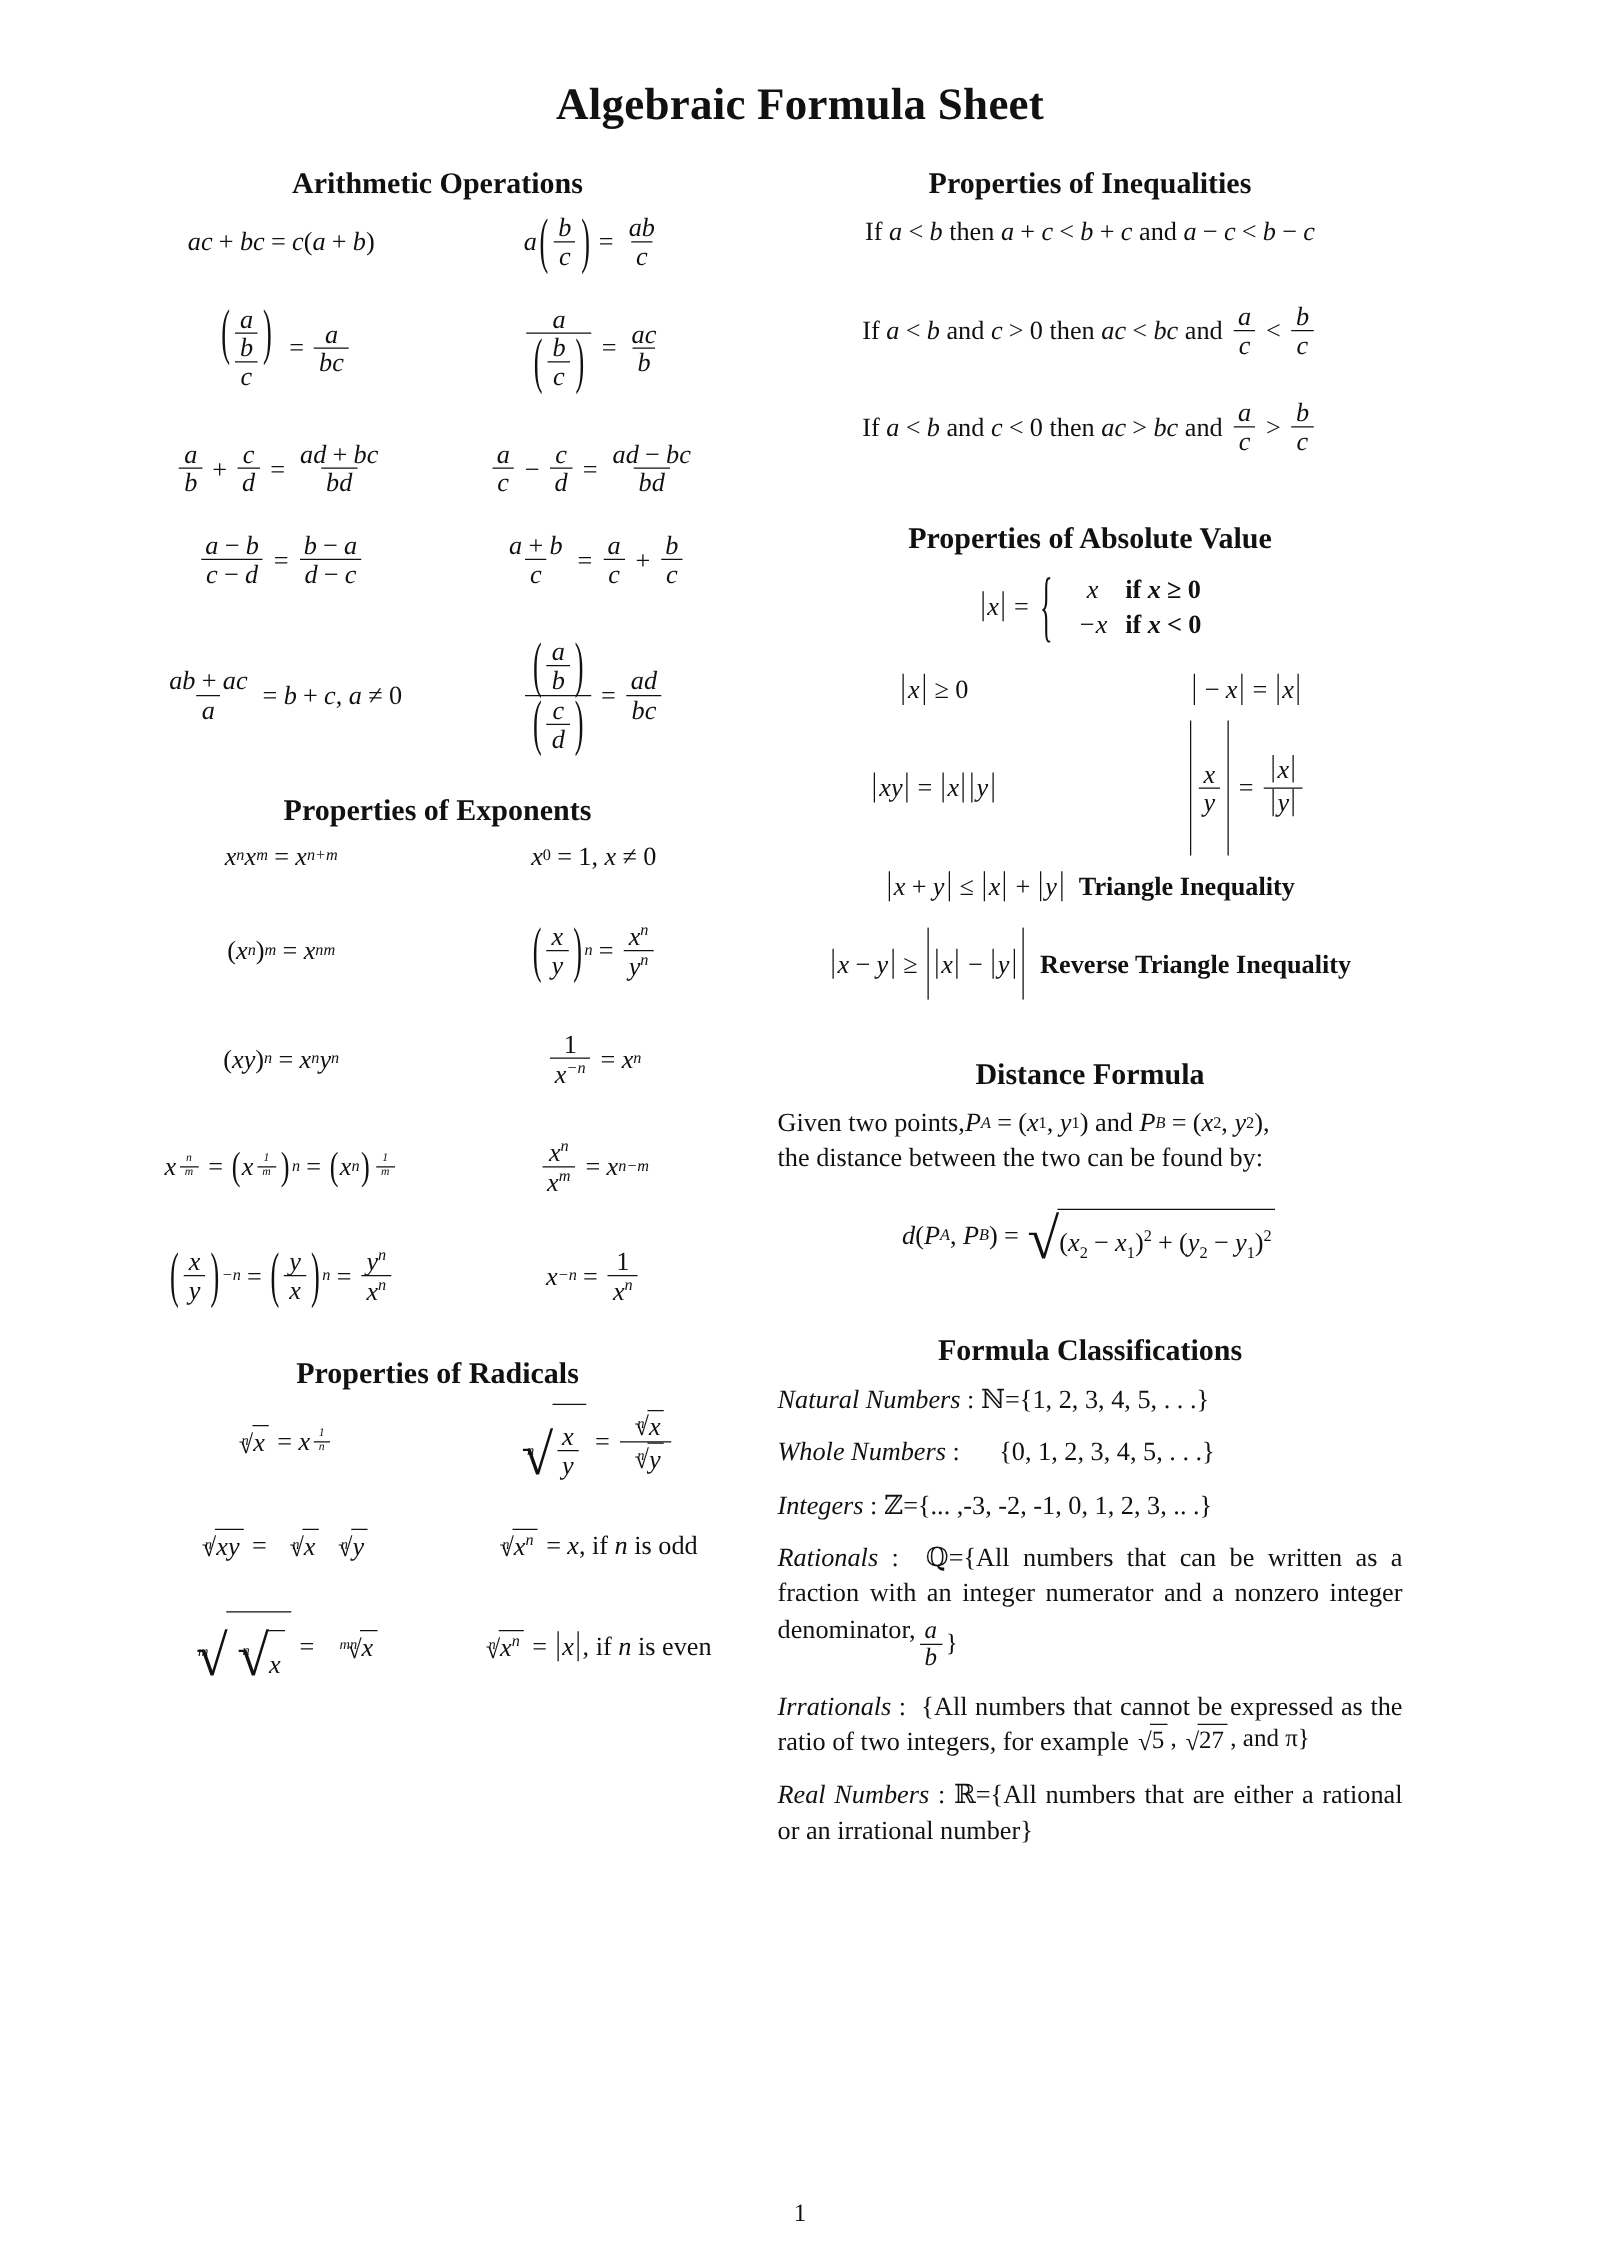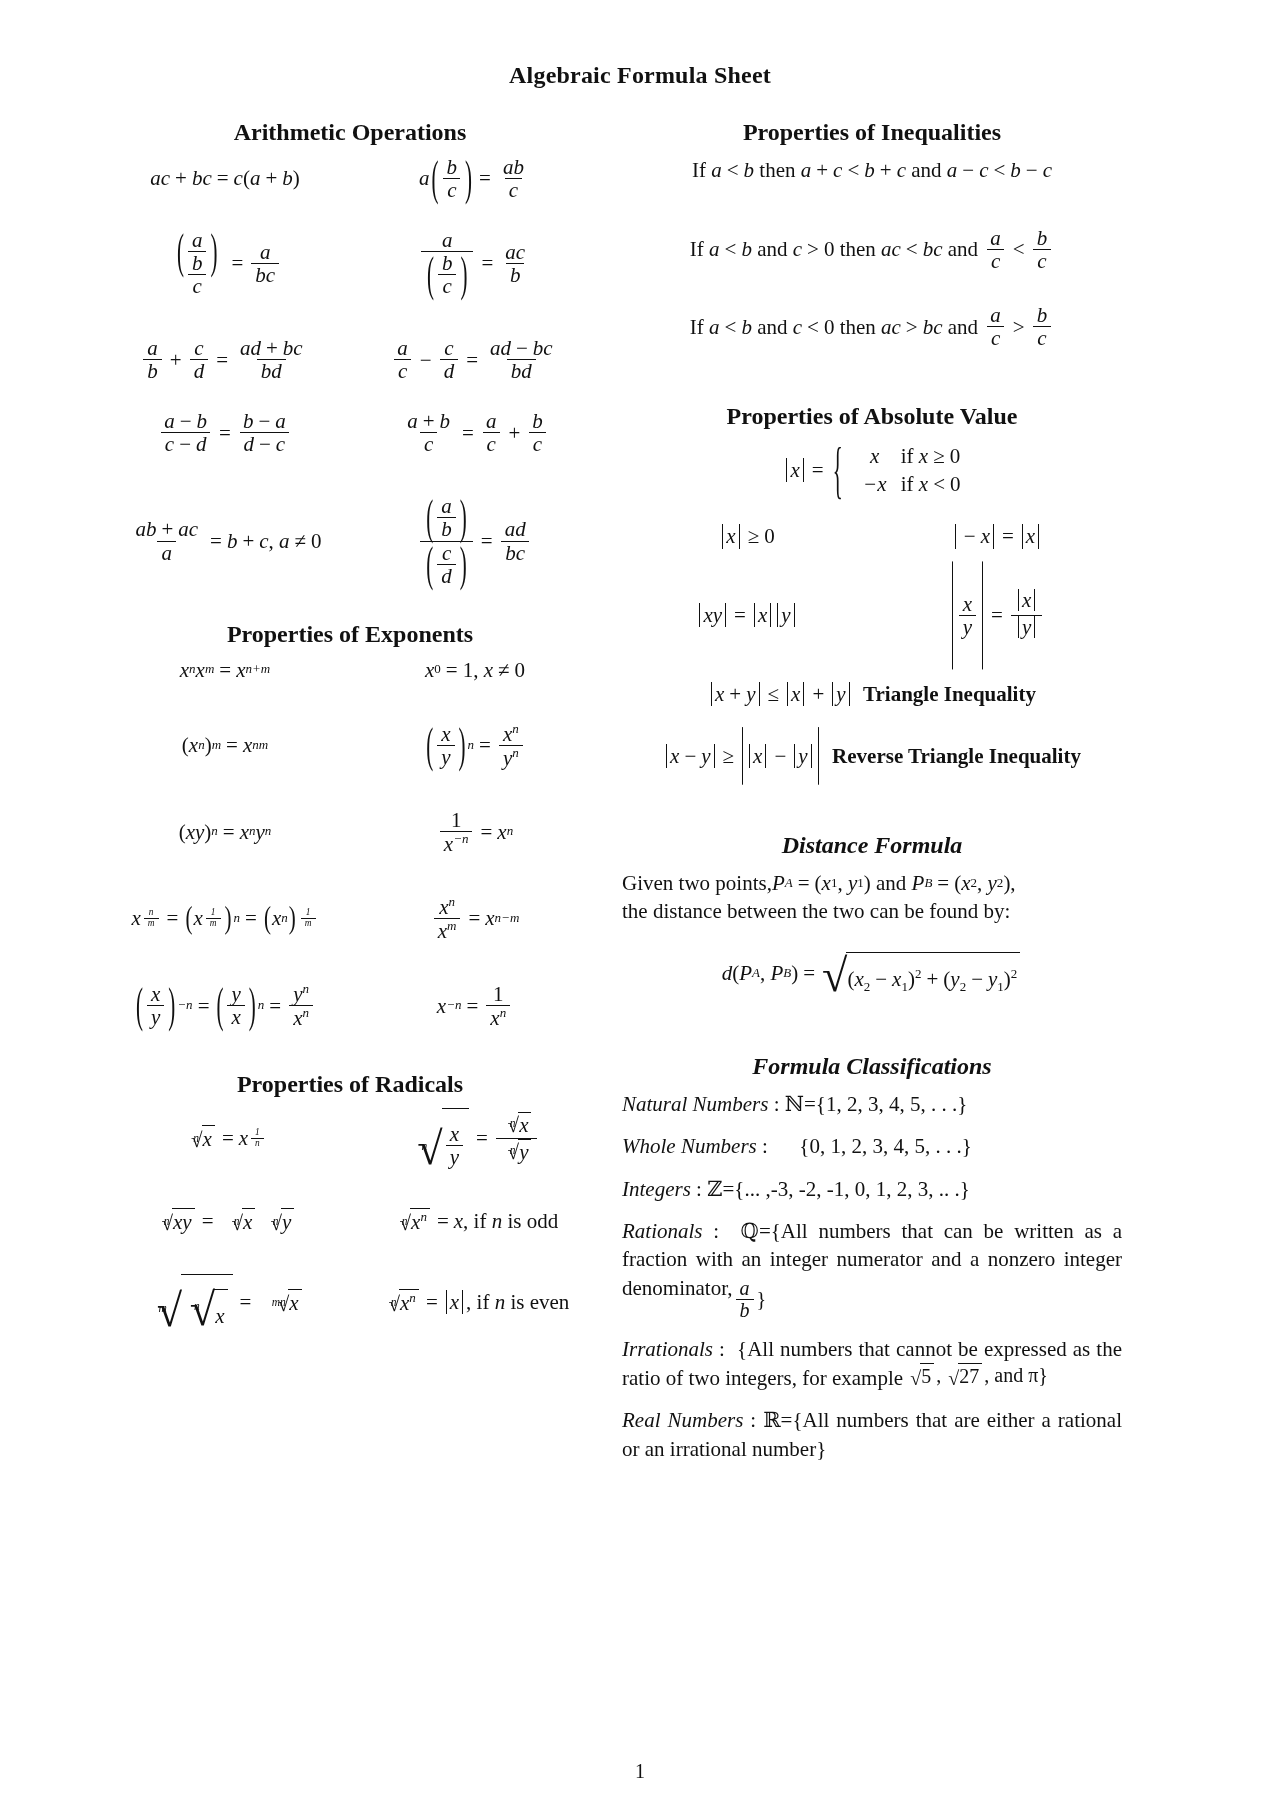--- a/index.html
+++ b/index.html
@@ -17,39 +17,39 @@
   }
   .page {
     width: 1280px;
     height: 1811px;
     position: relative;
     box-sizing: border-box;
     padding: 0 100px;
   }
   .doc-title {
     text-align: center;
-    font-size: 24px;
+    font-size: 36px;
     font-weight: bold;
     padding-top: 62px;
     letter-spacing: .2px;
   }
   .cols {
     display: flex;
     margin-top: 16px;
   }
   .col-left  { width: 500px; flex: none; }
   .col-right { width: 500px; flex: none; margin-left: 22px; }
 
   .sec-head {
     text-align: center;
     font-weight: bold;
     font-size: 24px;
     margin: 14px 0 10px 0;
   }
-  .sec-head.tight { margin-top: 6px; font-style: italic; }
+  .sec-head.tight { margin-top: 6px; }
 
   
   .grid {
     display: flex;
     width: 100%;
   }
   .gcell {
     width: 50%;
     display: flex;
     align-items: center;
@@ -138,21 +138,21 @@
   .brace {
     font-style: normal;
     font-size: 1em;
     display: inline-block;
     transform: scaleY(3.0);
     margin: 0 6px 0 4px;
   }
   .cases { display: inline-flex; flex-direction: column; }
   .caserow { display: flex; align-items: center; padding: 2px 0; }
   .caseval { min-width: 52px; text-align: center; }
-  .casecond { font-style: normal; }
+  .casecond { font-style: normal; font-weight: bold; }
 
   .para {
     font-size: 21px;
     line-height: 1.35;
     text-align: justify;
     margin: 0;
   }
   .centerline { text-align: center; font-size: 21px; margin: 12px 0; }
 
   .nc-item { font-size: 21px; line-height: 1.35; text-align: justify; margin: 14px 0 0 0; }

